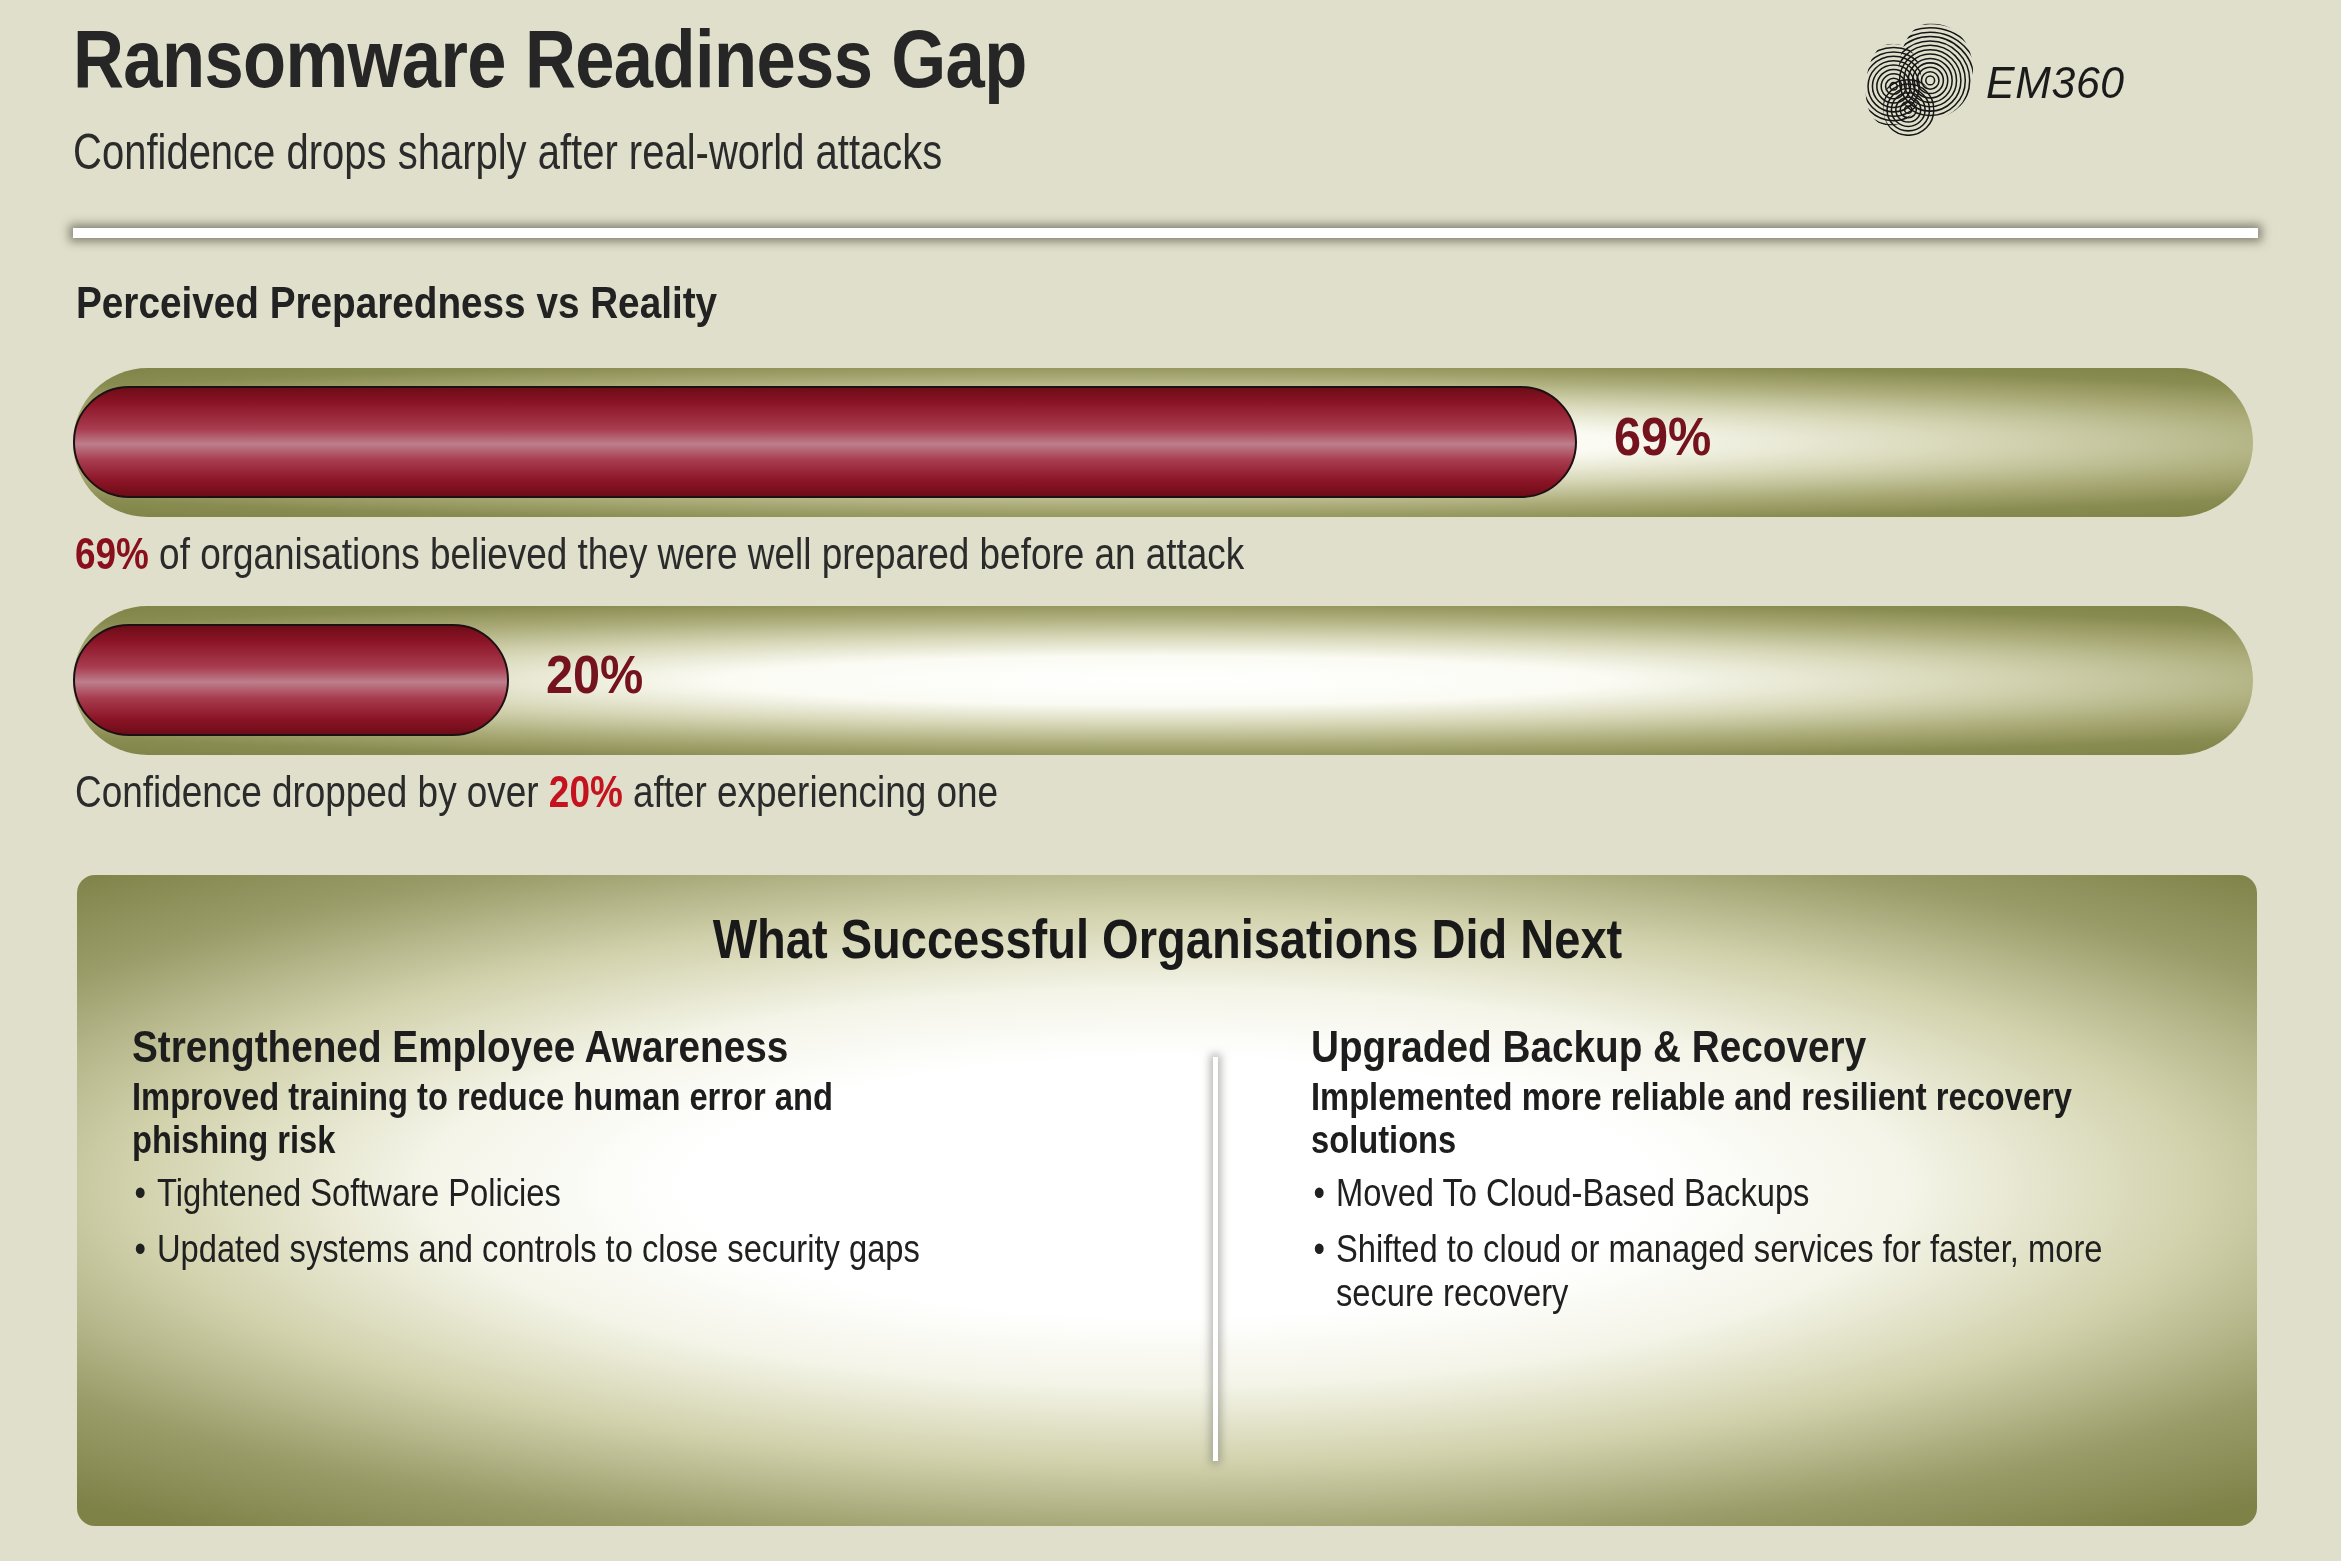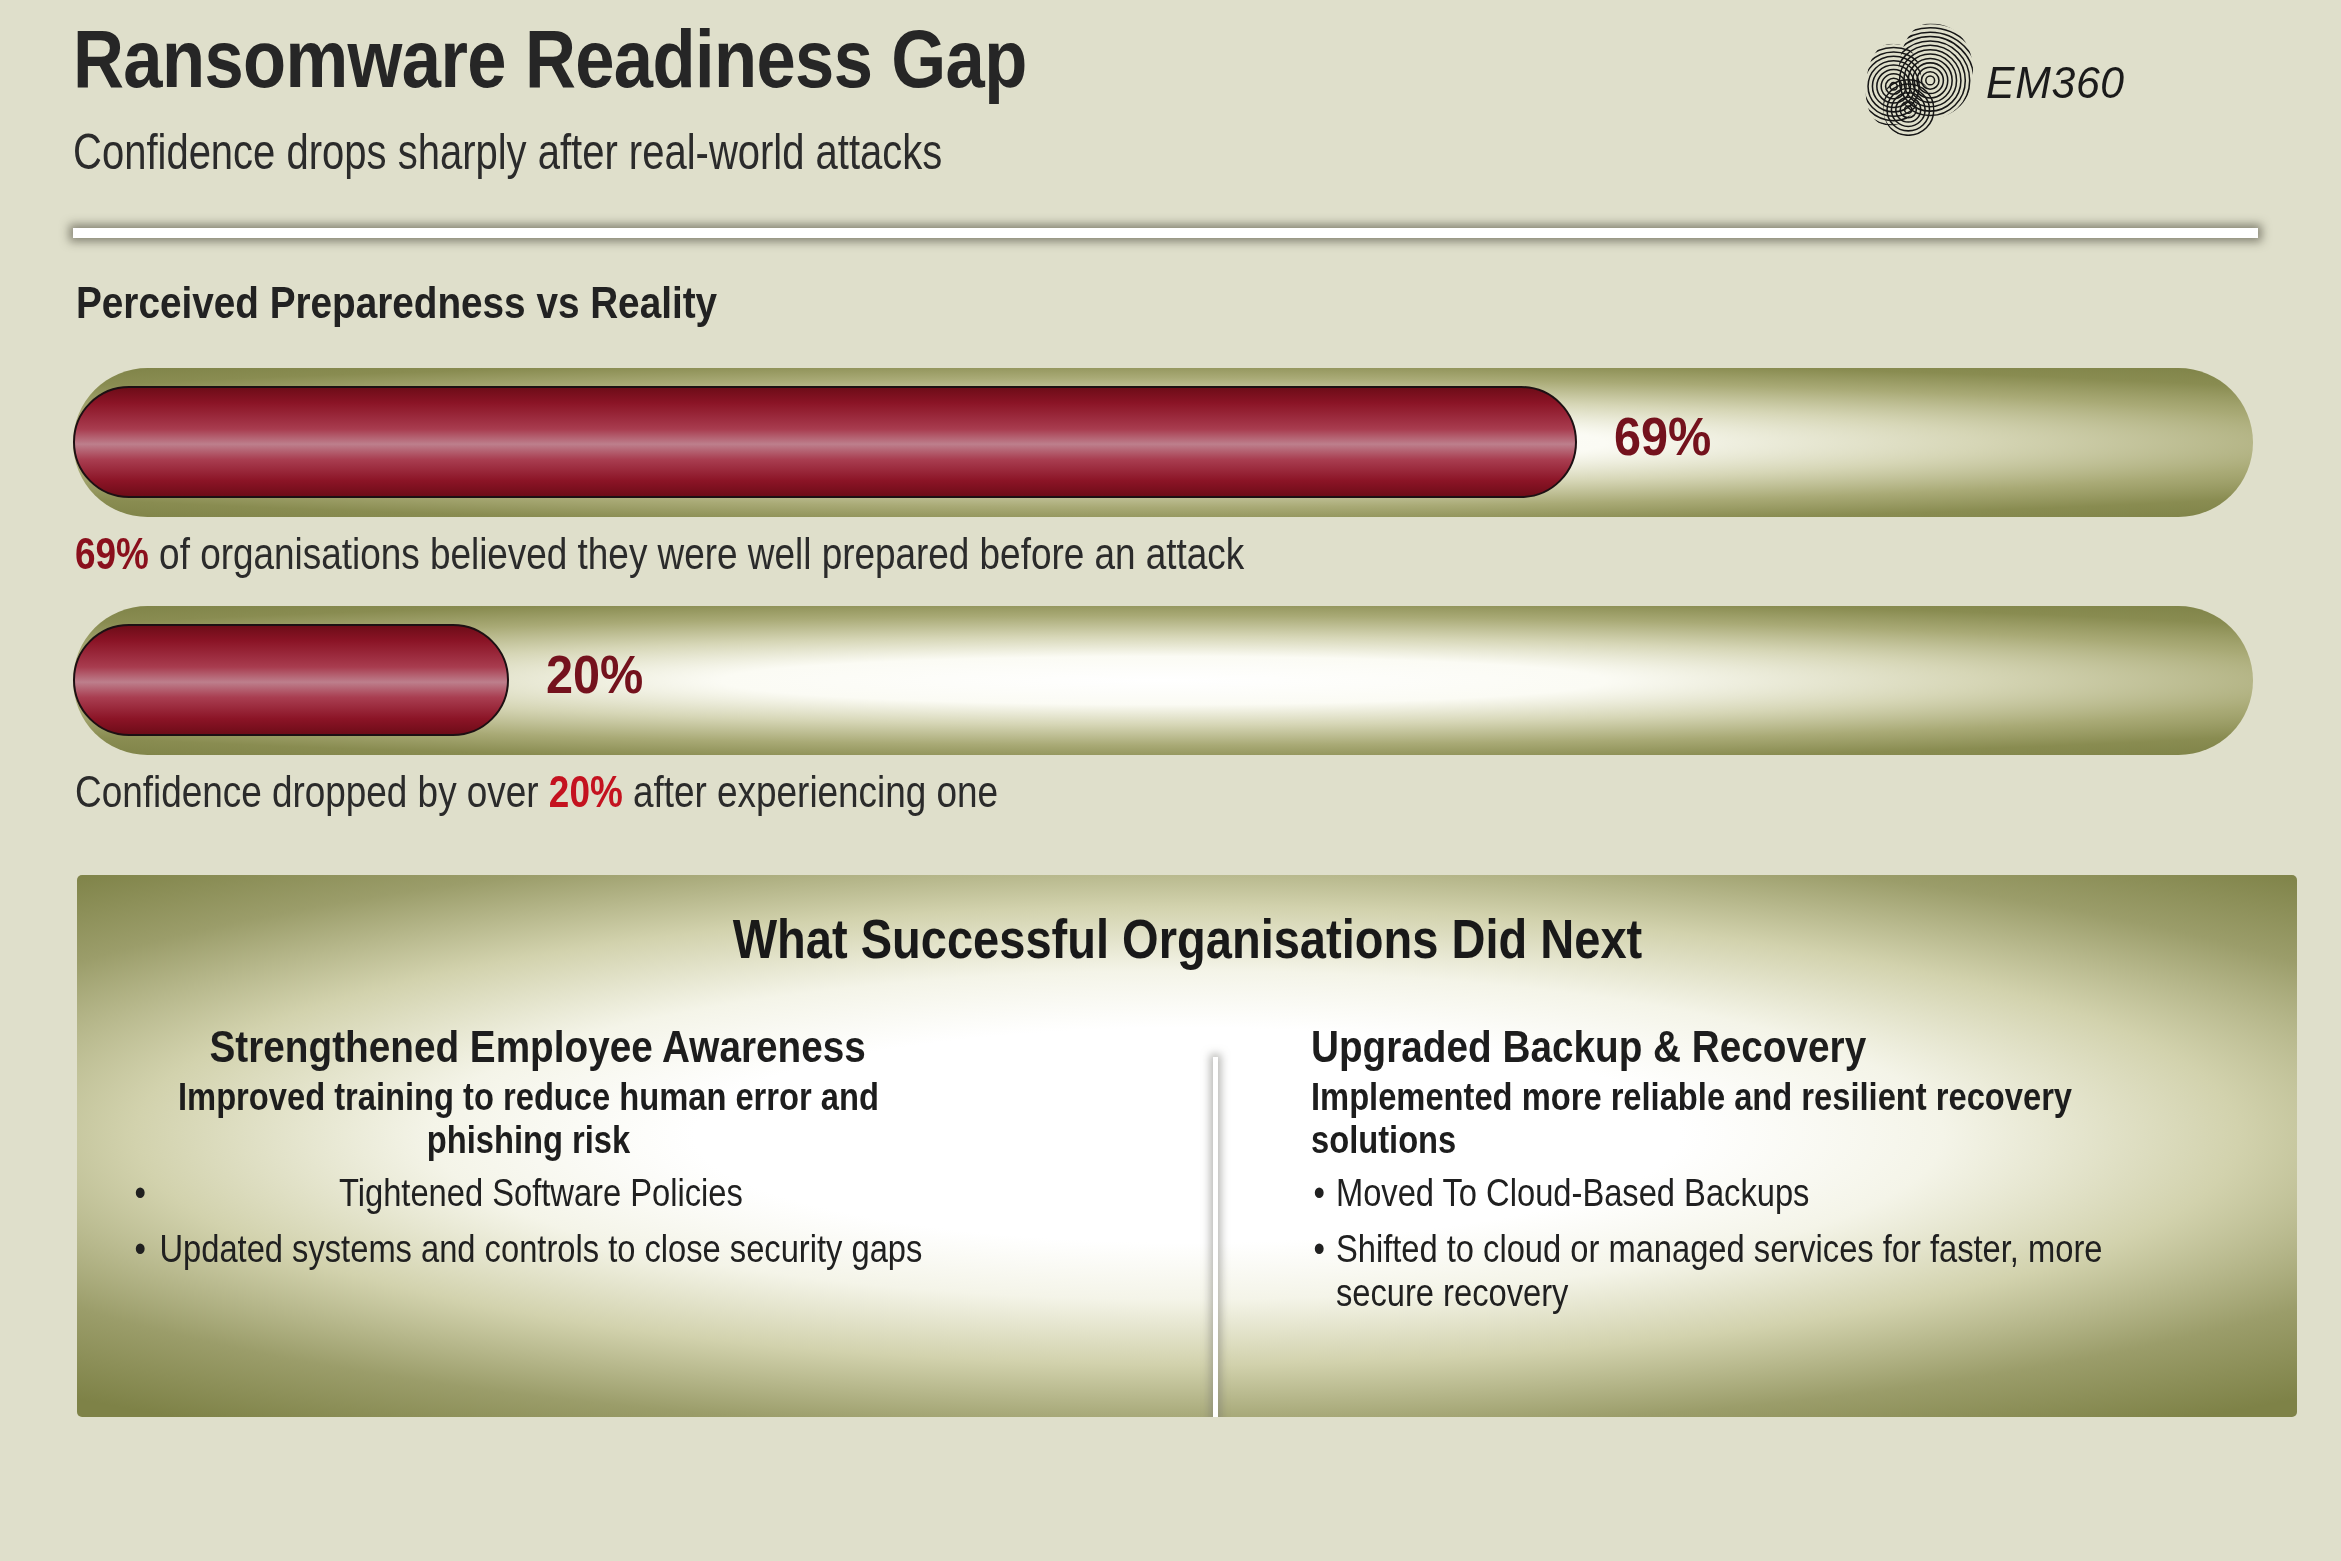--- a/index.html
+++ b/index.html
@@ -91,37 +91,36 @@
     transform:scaleX(0.82);transform-origin:left top;
     white-space:nowrap;
   }
   #cap1{top:528px;}
   #cap2{top:766px;}
   .hl-dark{color:#8a0f1c;font-weight:700;}
   .hl-bright{color:#c4121f;font-weight:700;}
 
   
   .card{
-    position:absolute;left:77px;top:875px;width:2180px;height:542px;
-    border-radius:5px;
+    position:absolute;left:77px;top:875px;width:2180px;height:651px;
+    border-radius:18px;
     background:
       radial-gradient(ellipse 74% 66% at 50% 48%,
         #ffffff 0%, #ffffff 30%, #f4f4e8 46%, #d2d2ad 64%, #9b9d6a 83%, #7e8247 100%);
     overflow:hidden;
-    padding-left:40px;
   }
   .card-title{
     position:absolute;left:0;right:0;top:31px;
     text-align:center;
     font-size:56px;font-weight:700;color:#191919;
   }
   .card-title span{display:inline-block;transform:scaleX(0.84);}
 
   .col{position:absolute;top:148px;}
-  #col-left{left:55px;width:922px;text-align:center;}
+  #col-left{left:55px;width:922px;}
   #col-right{left:1186px;width:944px;margin-left:48px;}
 
   .col-head{
     font-size:44px;font-weight:700;color:#1d1d1d;
     line-height:1.07;margin:0 0 5.9px 0;
     transform:scaleX(0.88);transform-origin:left top;
   }
   .col-sub{
     font-size:38px;font-weight:700;color:#1d1d1d;
     line-height:1.12;margin:2.9px 0 10.2px 0;

